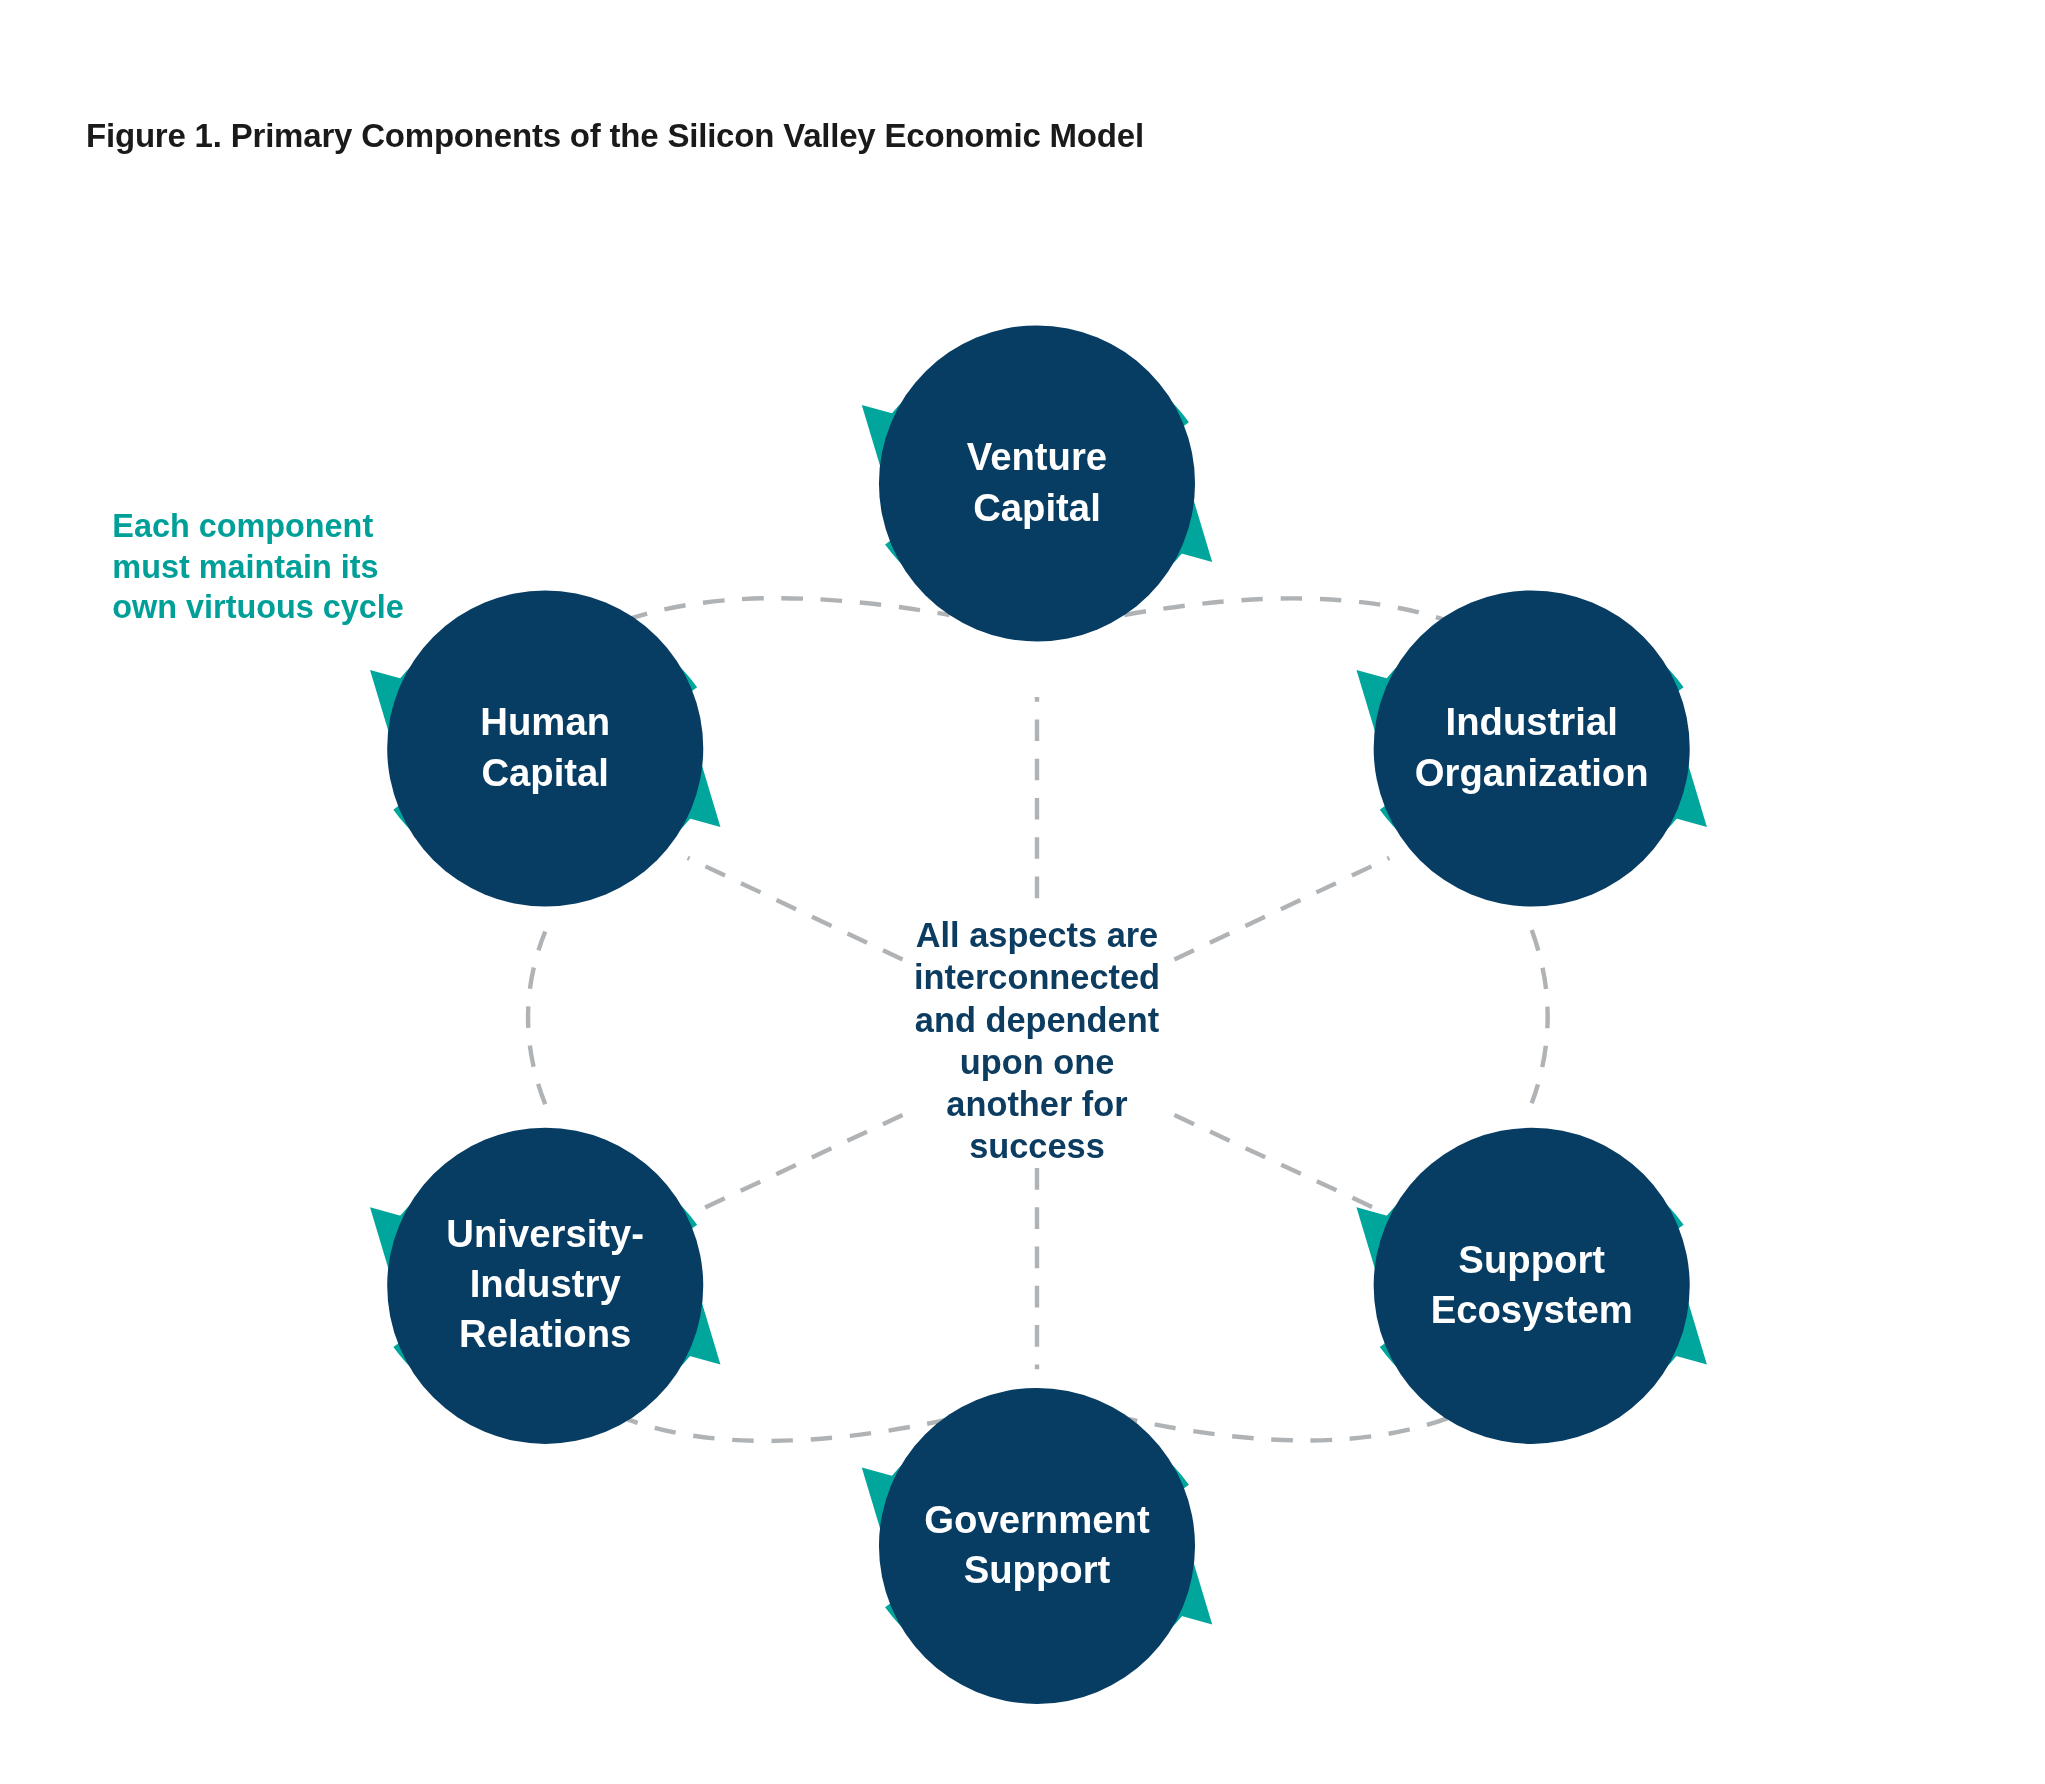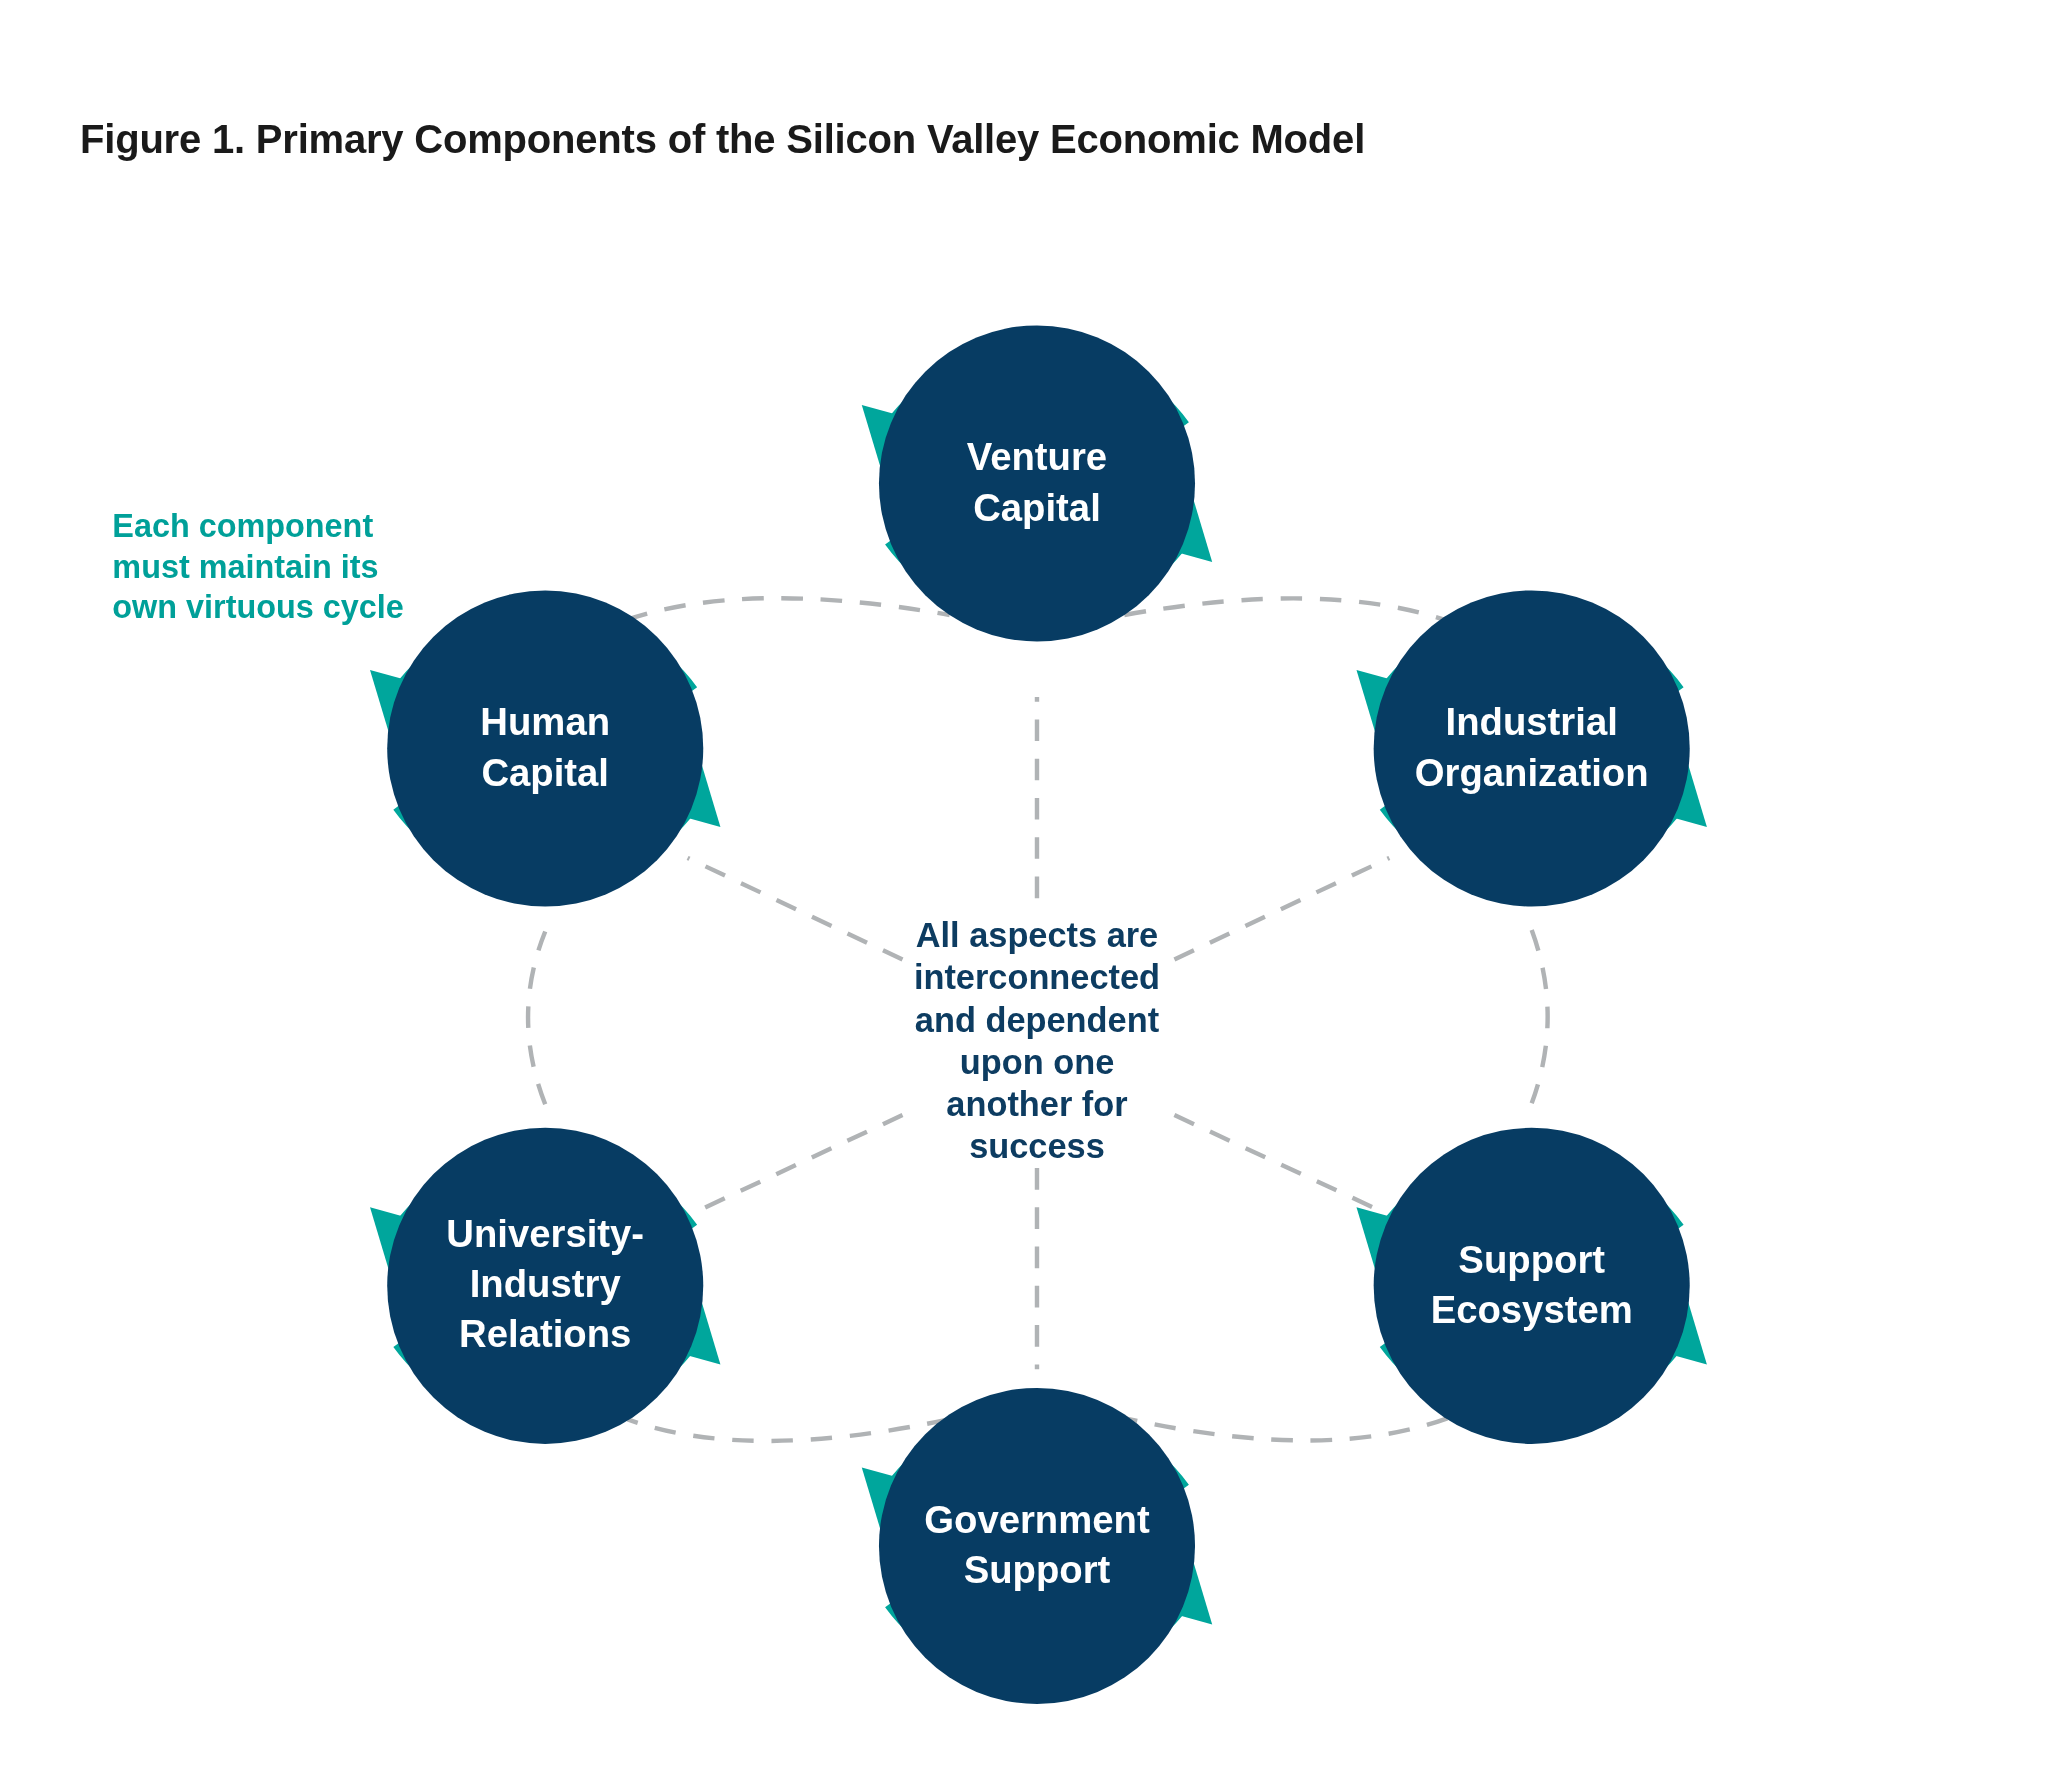--- a/index.html
+++ b/index.html
@@ -16,23 +16,23 @@
     position: relative;
   }
   #figure-root {
     position: relative;
     width: 2046px;
     height: 1784px;
     background: #ffffff;
   }
   #figure-title {
     position: absolute;
-    left: 80px;
+    left: 86px;
     top: 117px;
-    font-size: 40px;
+    font-size: 33px;
     font-weight: bold;
     color: #1a1a1a;
     letter-spacing: -0.2px;
     white-space: nowrap;
     font-family: "Liberation Sans", sans-serif;
   }
   #diagram-svg {
     position: absolute;
     left: 0;
     top: 0;

